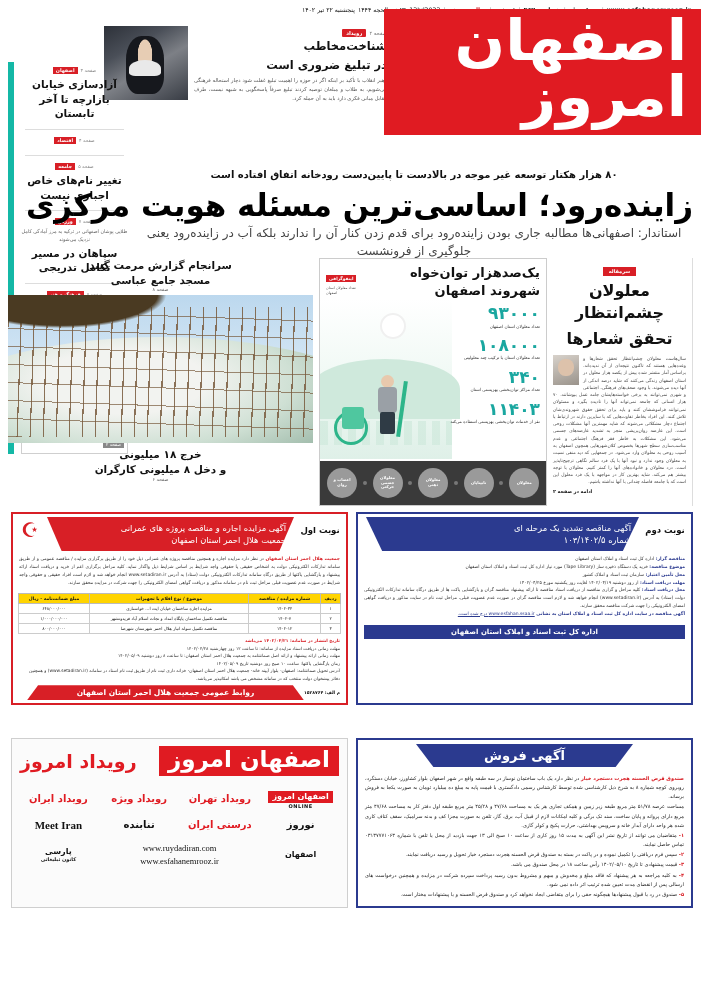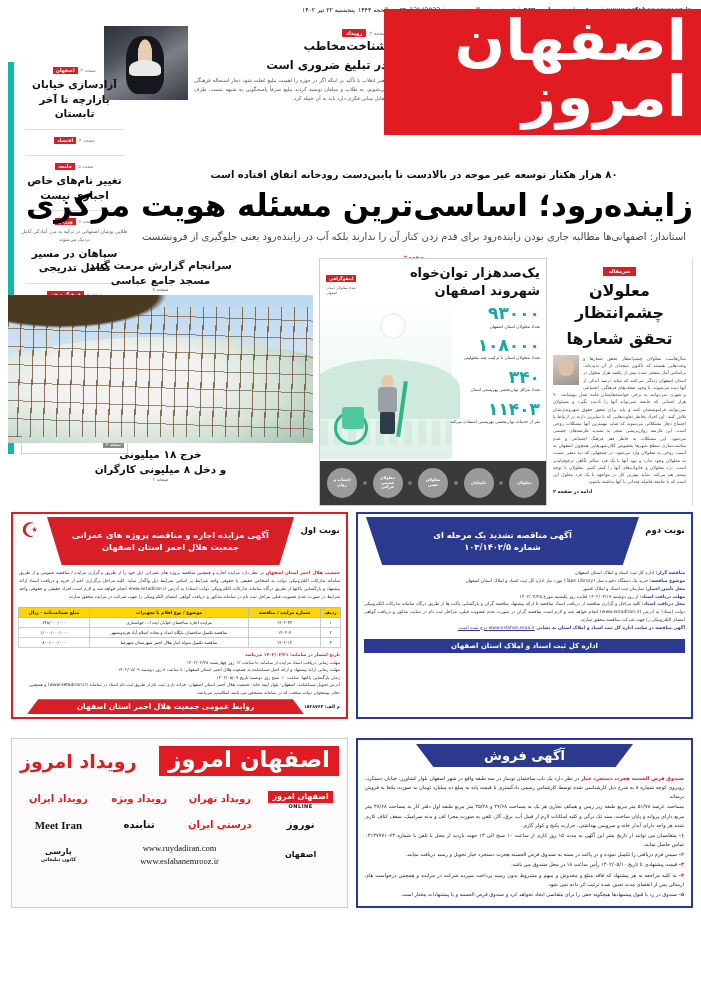--- a/index.html
+++ b/index.html
@@ -109,21 +109,21 @@
   
   .main-head { position: absolute; left: 135px; right: 8px; top: 168px; width: 558px; direction: rtl; text-align: center; }
   .main-head .over {
     font-size: 10px; font-weight: bold; color: #111; margin-bottom: 5px; line-height:1.4;
   }
   .main-head h1 {
     font-size: 31px; font-weight: bold; color: #000; line-height: 1.18;
     letter-spacing: -0.5px; white-space: nowrap;
   }
   .main-head .deck {
-    font-size: 10px; color: #444; margin-top: 5px; line-height: 1.5;
+    font-size: 12px; color: #444; line-height: 1.5;
   }
   .main-head .pgmark { font-size: 5px; color:#d81f26; font-weight:bold; display:inline-block; margin-top:2px;}
 
   
   .mid-row { position: absolute; left: 8px; right: 8px; top: 258px; height: 248px; display: flex; direction: rtl; gap: 6px; }
   .col-edit { width: 140px; border-right: 1px solid #ddd; padding-right: 6px; }
   .edit-tag {
     background:#d81f26; color:#fff; font-size:5px; font-weight:bold;
     padding:1.5px 6px; display:inline-block; margin: 0 auto 4px auto;
   }
@@ -210,22 +210,22 @@
   
   .notices { position:absolute; left:8px; right:8px; top:512px; display:flex; direction:rtl; gap:8px; }
   .notice { border:2px solid #d81f26; width: 337px; background:#fff; position:relative; }
   .notice.blue { border-color:#2b3a8f; }
   .nhead { display:flex; direction:rtl; align-items:flex-start; padding:3px 4px 0 4px; }
   .nhead .logo-c {
     width:26px;height:26px;flex:0 0 26px; position:relative; display:flex; align-items:center; justify-content:center;
   }
   .crescent { color:#d81f26; font-size:20px; font-weight:bold; line-height:1; }
   .nbanner {
-    flex:1; background:#d81f26; color:#fff; text-align:center; font-size:8.4px; font-weight:bold;
-    padding:12px 8px; line-height:1.45; margin: 0 4px;
+    flex:1; background:#d81f26; color:#fff; text-align:right; font-size:8.4px; font-weight:normal;
+    padding:5px 8px; line-height:1.45; margin: 0 4px;
     clip-path: polygon(0 0, 100% 0, 94% 100%, 6% 100%);
   }
   .nbanner.blue { background:#2b3a8f; }
   .nturn { width:44px; flex:0 0 44px; text-align:center; font-size:8.5px; font-weight:bold; color:#111; padding-top:8px; }
   .nbody { padding:4px 6px 5px 6px; font-size:4.5px; line-height:1.72; text-align:justify; color:#333; direction:rtl;}
   .nbody .hl { color:#d81f26; font-weight:bold; }
   .nbody .blue-hl { color:#2b3a8f; font-weight:bold; }
   .nbody .link { color:#2b3a8f; text-decoration:underline; }
 
   table.ntab { width:100%; border-collapse:collapse; direction:rtl; margin-top:2px; }

